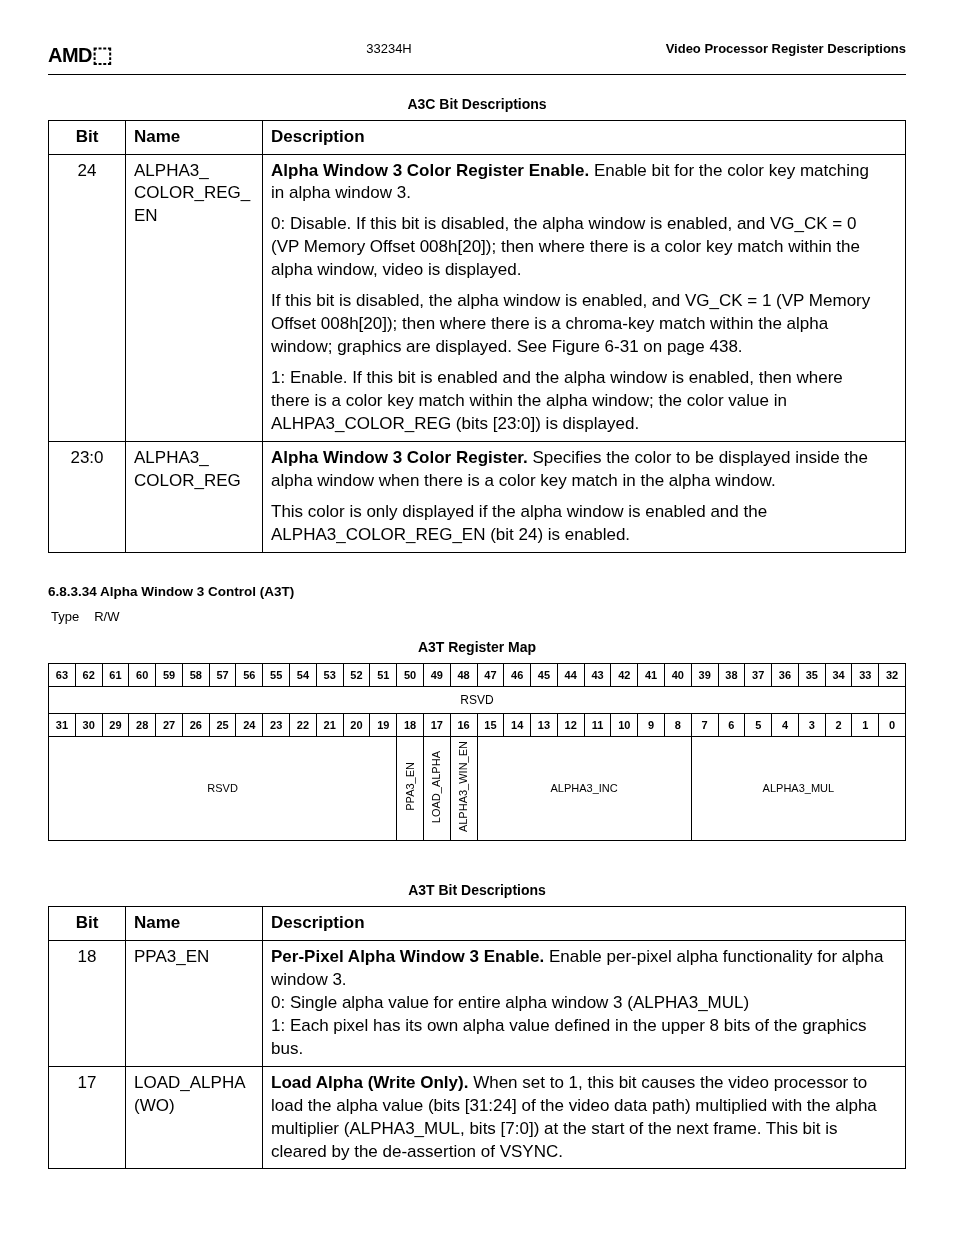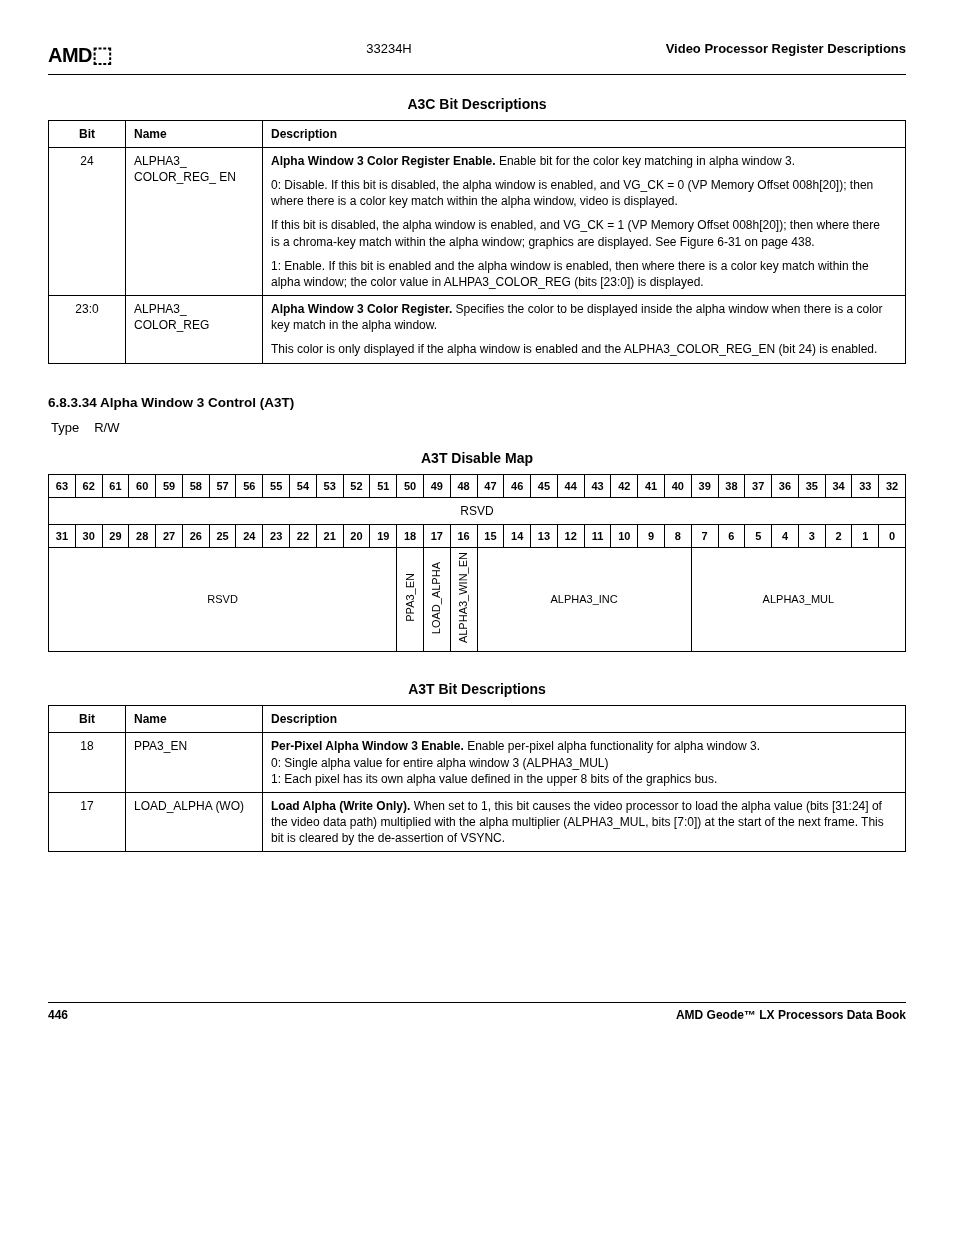--- a/index.html
+++ b/index.html
@@ -25,21 +25,21 @@
   .doc-section { font-weight: bold; font-size: 13px; }
   .table-title { text-align: center; font-weight: bold; margin: 10px 0 6px; font-size: 14px; }
   table.desc {
     border-collapse: collapse;
     width: 100%;
     border: 1.5px solid #000;
   }
   table.desc th, table.desc td {
     border: 1px solid #000;
     padding: 5px 8px;
-    font-size: 12px;
+    font-size: 17px;
     vertical-align: top;
     text-align: left;
   }
   table.desc th { font-weight: bold; text-align: left; }
   table.desc th.bit, table.desc td.bit { text-align: center; width: 60px; }
   table.desc th.name, table.desc td.name { width: 120px; }
   .nb-bottom { border-bottom: none !important; }
   .para { margin: 0 12px 8px 0; }
   .para:last-child { margin-bottom: 0; }
   .section-head { font-weight: bold; margin-top: 30px; margin-bottom: 4px; font-size: 13.5px; }
@@ -118,21 +118,21 @@
 <div class="section-head">6.8.3.34   Alpha Window 3 Control (A3T)</div>
 <table class="meta-table">
   <tbody>
   <tr>
         <td>Type</td>
         <td>R/W</td>
       </tr>
 </tbody>
   </table>
 
-<div class="table-title">A3T Disable Map</div>
+<div class="table-title">A3T Register Map</div>
 <table class="regmap">
   <tbody>
       <tr>
     <td>63</td>
         <td>62</td>
         <td>61</td>
         <td>60</td>
         <td>59</td>
         <td>58</td>
         <td>57</td>
@@ -203,21 +203,21 @@
     <td class="vert" colspan="13"><span>RSVD</span></td>
     <td class="vert"><span class="vtext">PPA3_EN</span></td>
     <td class="vert"><span class="vtext">LOAD_ALPHA</span></td>
     <td class="vert"><span class="vtext">ALPHA3_WIN_EN</span></td>
     <td class="vert" colspan="8"><span>ALPHA3_INC</span></td>
     <td class="vert" colspan="8"><span>ALPHA3_MUL</span></td>
   </tr>
 </tbody>
   </table>
 
-<div class="table-title" style="margin-top:28px">A3T Bit Descriptions</div>
+<div class="table-title" style="margin-top:40px">A3T Bit Descriptions</div>
 <table class="desc">
   <tbody>
       <tr>
     <th class="bit">Bit</th>
     <th class="name">Name</th>
     <th>Description</th>
   </tr>
   <tr>
     <td class="bit">18</td>
     <td class="name">PPA3_EN</td>

